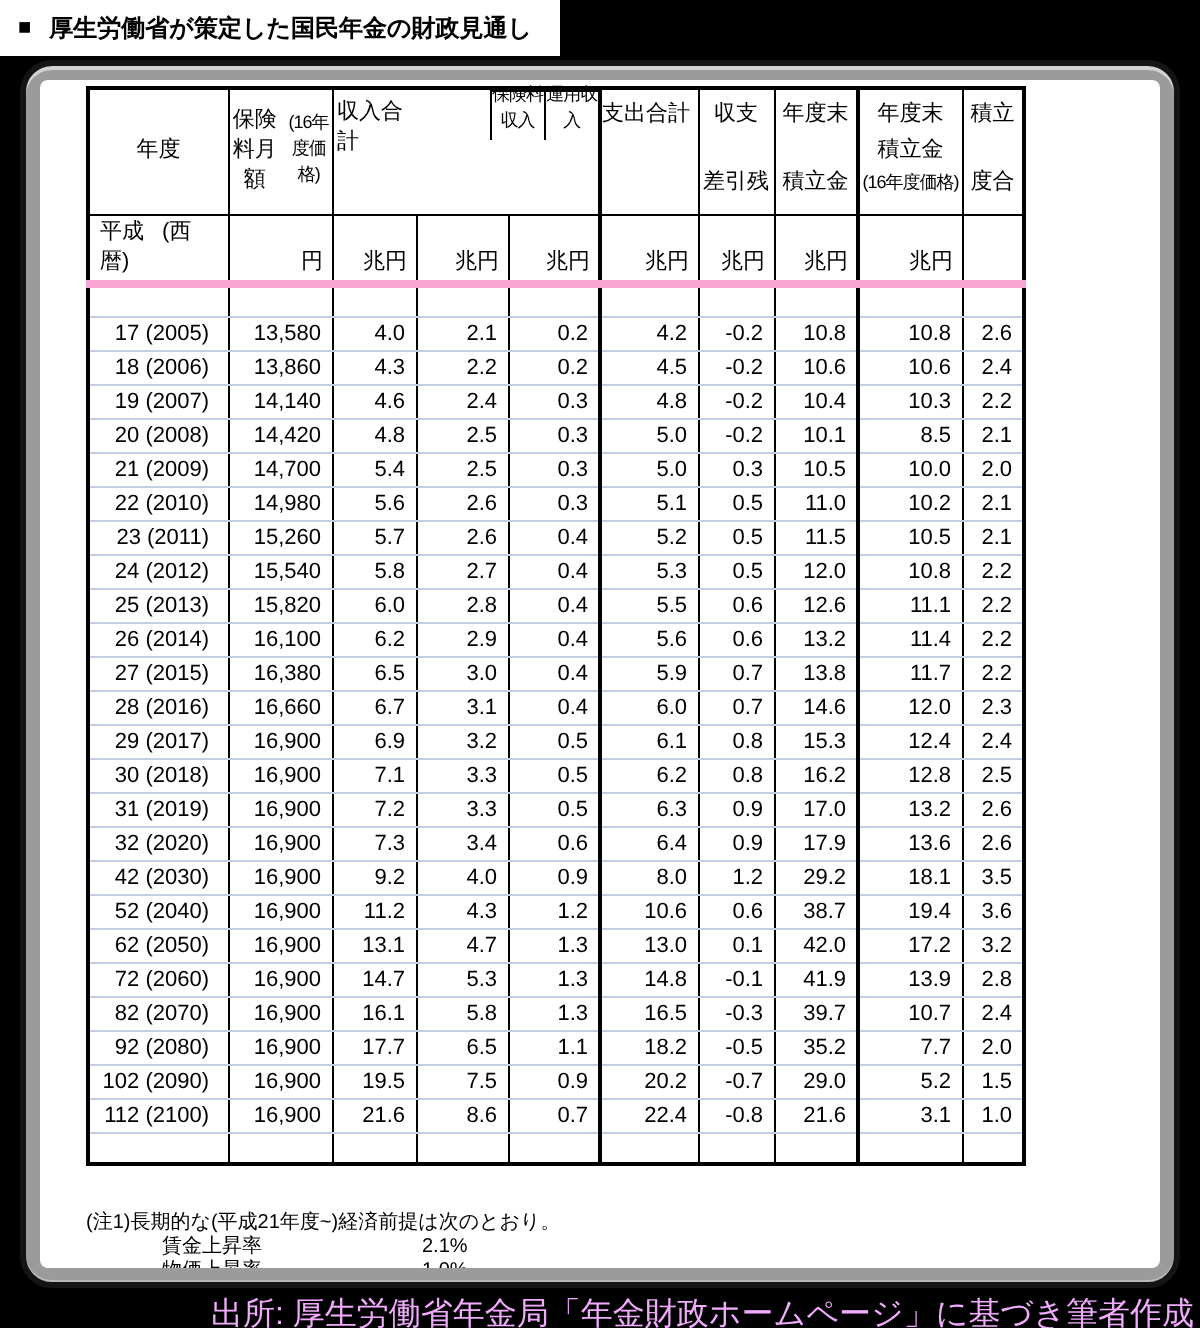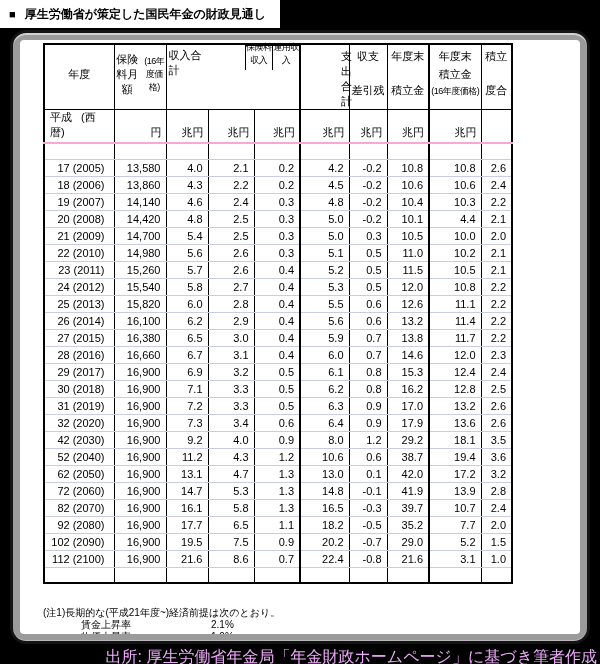--- a/index.html
+++ b/index.html
@@ -38,34 +38,34 @@
   .w6{width:49px}.w7{width:38px}.w8{width:42px}.w9{width:52px}.w10{width:31px}
   .fin-table th,.fin-table td{
     padding:0;font-weight:normal;border-left:1px solid #000;box-sizing:border-box;
   }
   .fin-table th:first-child,.fin-table td:first-child{border-left:none;}
   .bL2{border-left-width:2px !important;}
 
   .header-row th{height:58px;vertical-align:top;border-bottom:1px solid #000;}
   .hc-center{height:58px;display:flex;align-items:center;justify-content:center;}
   .hc-bottom{height:58px;display:flex;justify-content:flex-end;align-items:center;padding-bottom:4px;gap:3px;}
-  .hc-top{padding-top:4px;text-align:left;padding-left:40px;}
+  .hc-top{padding-top:4px;text-align:left;}
   .hc-spread{height:58px;display:flex;flex-direction:column;justify-content:space-between;align-items:center;padding:4px 0 5px;box-sizing:border-box;}
   .income-wrap{height:58px;display:flex;justify-content:space-between;}
   .income-title{padding:3px 0 0 2px;text-align:left;}
   .income-sub{display:flex;height:25px;}
   .sub-spacer{width:41px;}
   .sub-box{
     flex:1;border-top:1px solid #000;border-left:1px solid #000;
     display:flex;align-items:flex-end;justify-content:center;
     font-size:9px;letter-spacing:-.5px;padding-bottom:3px;
   }
   .small{font-size:9px;letter-spacing:-.5px;}
 
-  .units-row th{height:24px;border-bottom:2px solid #f9a8d4;text-align:right;padding:0 4px 2px 0;vertical-align:bottom;font-size:11px;}
+  .units-row th{height:24px;border-bottom:4px solid #f9a8d4;text-align:right;padding:0 4px 2px 0;vertical-align:bottom;font-size:11px;}
   .u-year{text-align:left !important;padding-left:5px !important;}
   .u-year span + span{margin-left:9px;}
 
   .fin-table tbody td{height:16px;line-height:16px;text-align:right;padding-right:5px;border-bottom:1px solid #c6cfe2;}
   .year-cell{padding-right:9px !important;}
   .spacer-row td{height:6px;border-bottom:none;}
 
   
   .notes{margin-top:22px;font-size:10px;}
   .note-line{line-height:13px;}
@@ -217,21 +217,21 @@
           </tr>
           <tr>
             <td class="year-cell">20 (2008)</td>
             <td class="">14,420</td>
             <td class="">4.8</td>
             <td class="">2.5</td>
             <td class="">0.3</td>
             <td class="bL2">5.0</td>
             <td class="">-0.2</td>
             <td class="">10.1</td>
-            <td class="bL2">4.4</td>
+            <td class="bL2">8.5</td>
             <td class="">2.1</td>
           </tr>
           <tr>
             <td class="year-cell">21 (2009)</td>
             <td class="">14,700</td>
             <td class="">5.4</td>
             <td class="">2.5</td>
             <td class="">0.3</td>
             <td class="bL2">5.0</td>
             <td class="">0.3</td>

